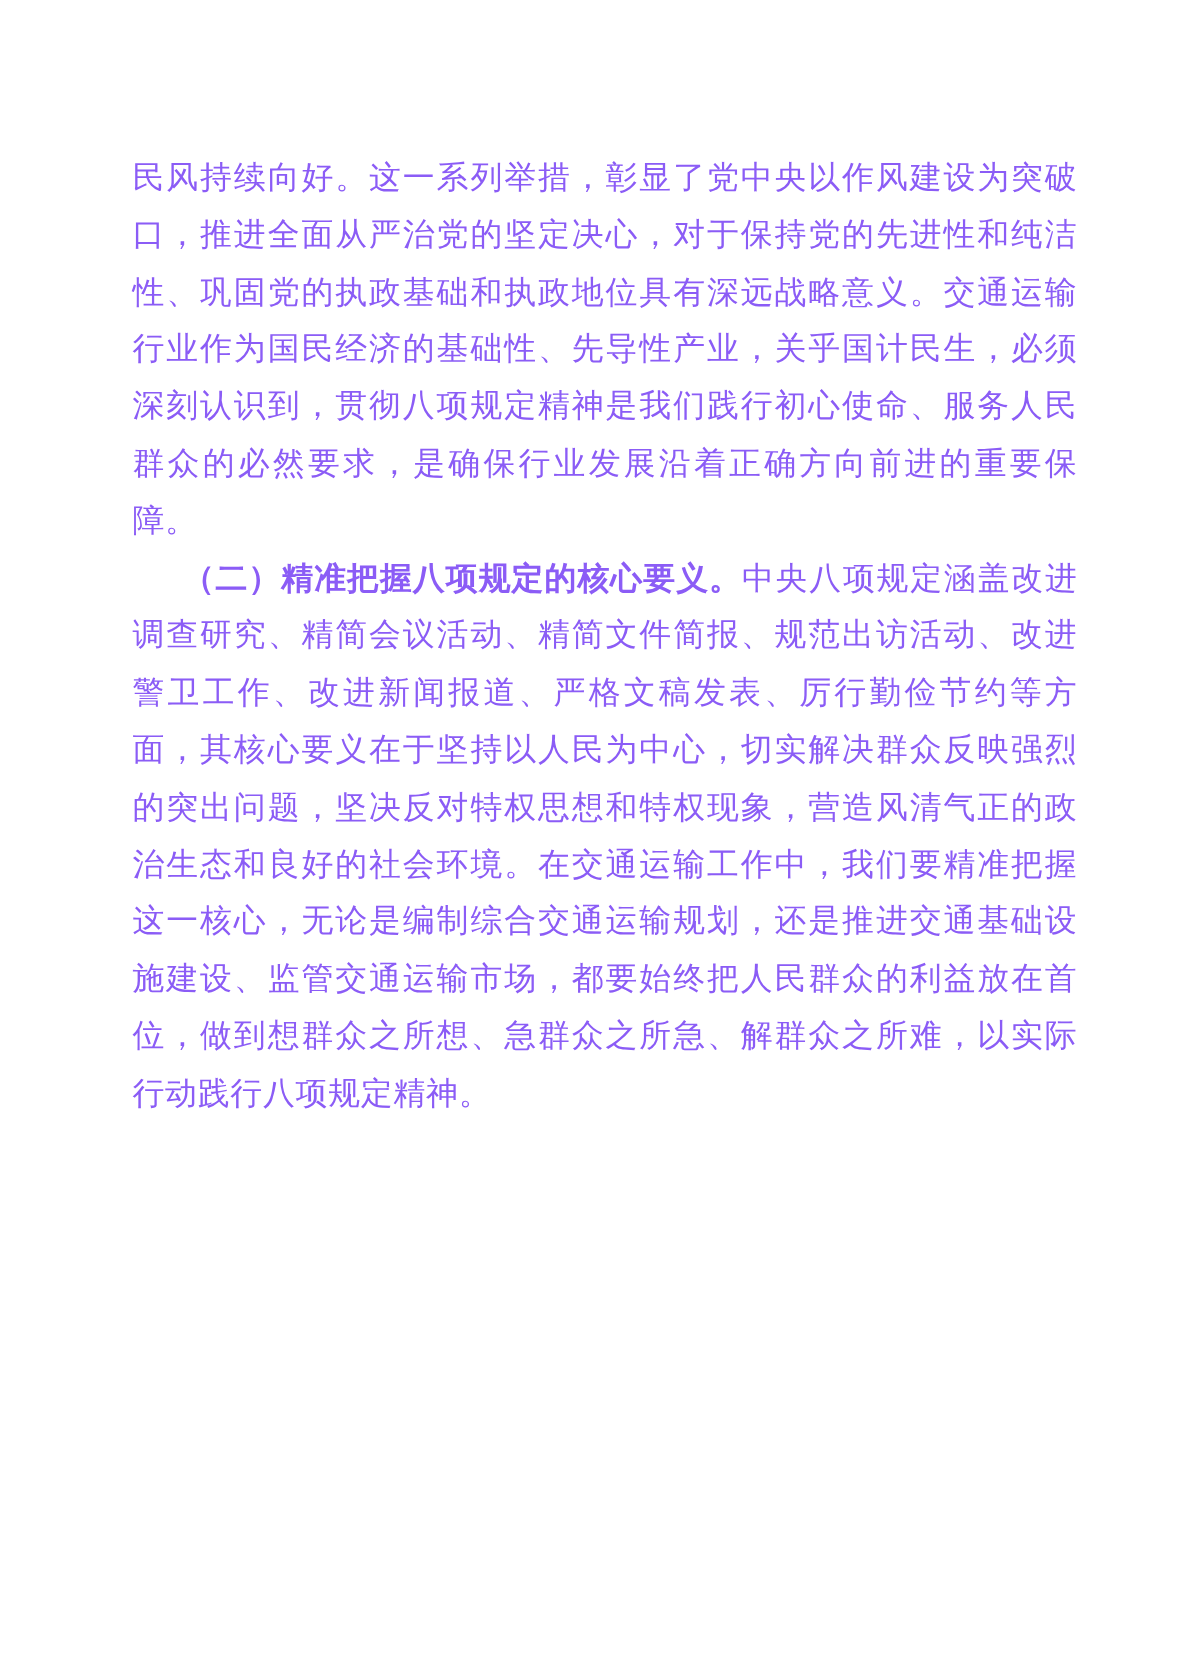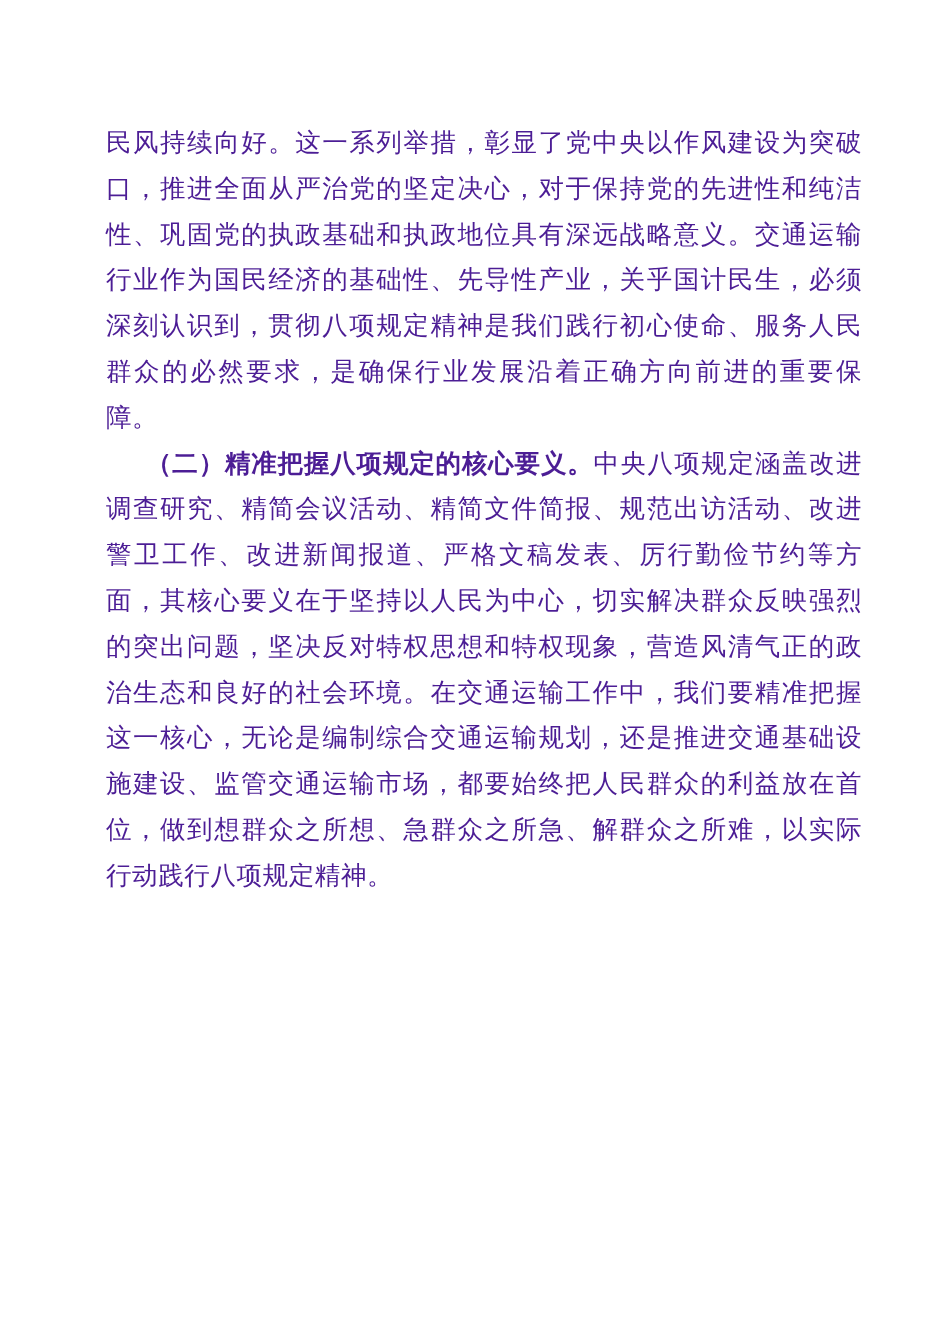--- a/index.html
+++ b/index.html
@@ -5,21 +5,21 @@
   html, body { margin: 0; padding: 0; background: #ffffff; }
   body { width: 950px; height: 1344px; position: relative; overflow: hidden; }
   .page {
     position: absolute;
     left: 106px;
     top: 120px;
     width: 756px;
     font-family: "DejaVu Serif", "Liberation Serif", serif;
     font-size: 25.5px;
     line-height: 45.8px;
-    color: #4c1d95;
+    color: #8b5cf6;
     text-align: justify;
     text-justify: inter-character;
     letter-spacing: 0.6px;
   }
   .para { margin: 0; }
   .indent { text-indent: 40px; }
   .heading { font-weight: bold; font-family: Liberation Sans, sans-serif; letter-spacing: 0px; }
 </style>
 </head>
 <body>

